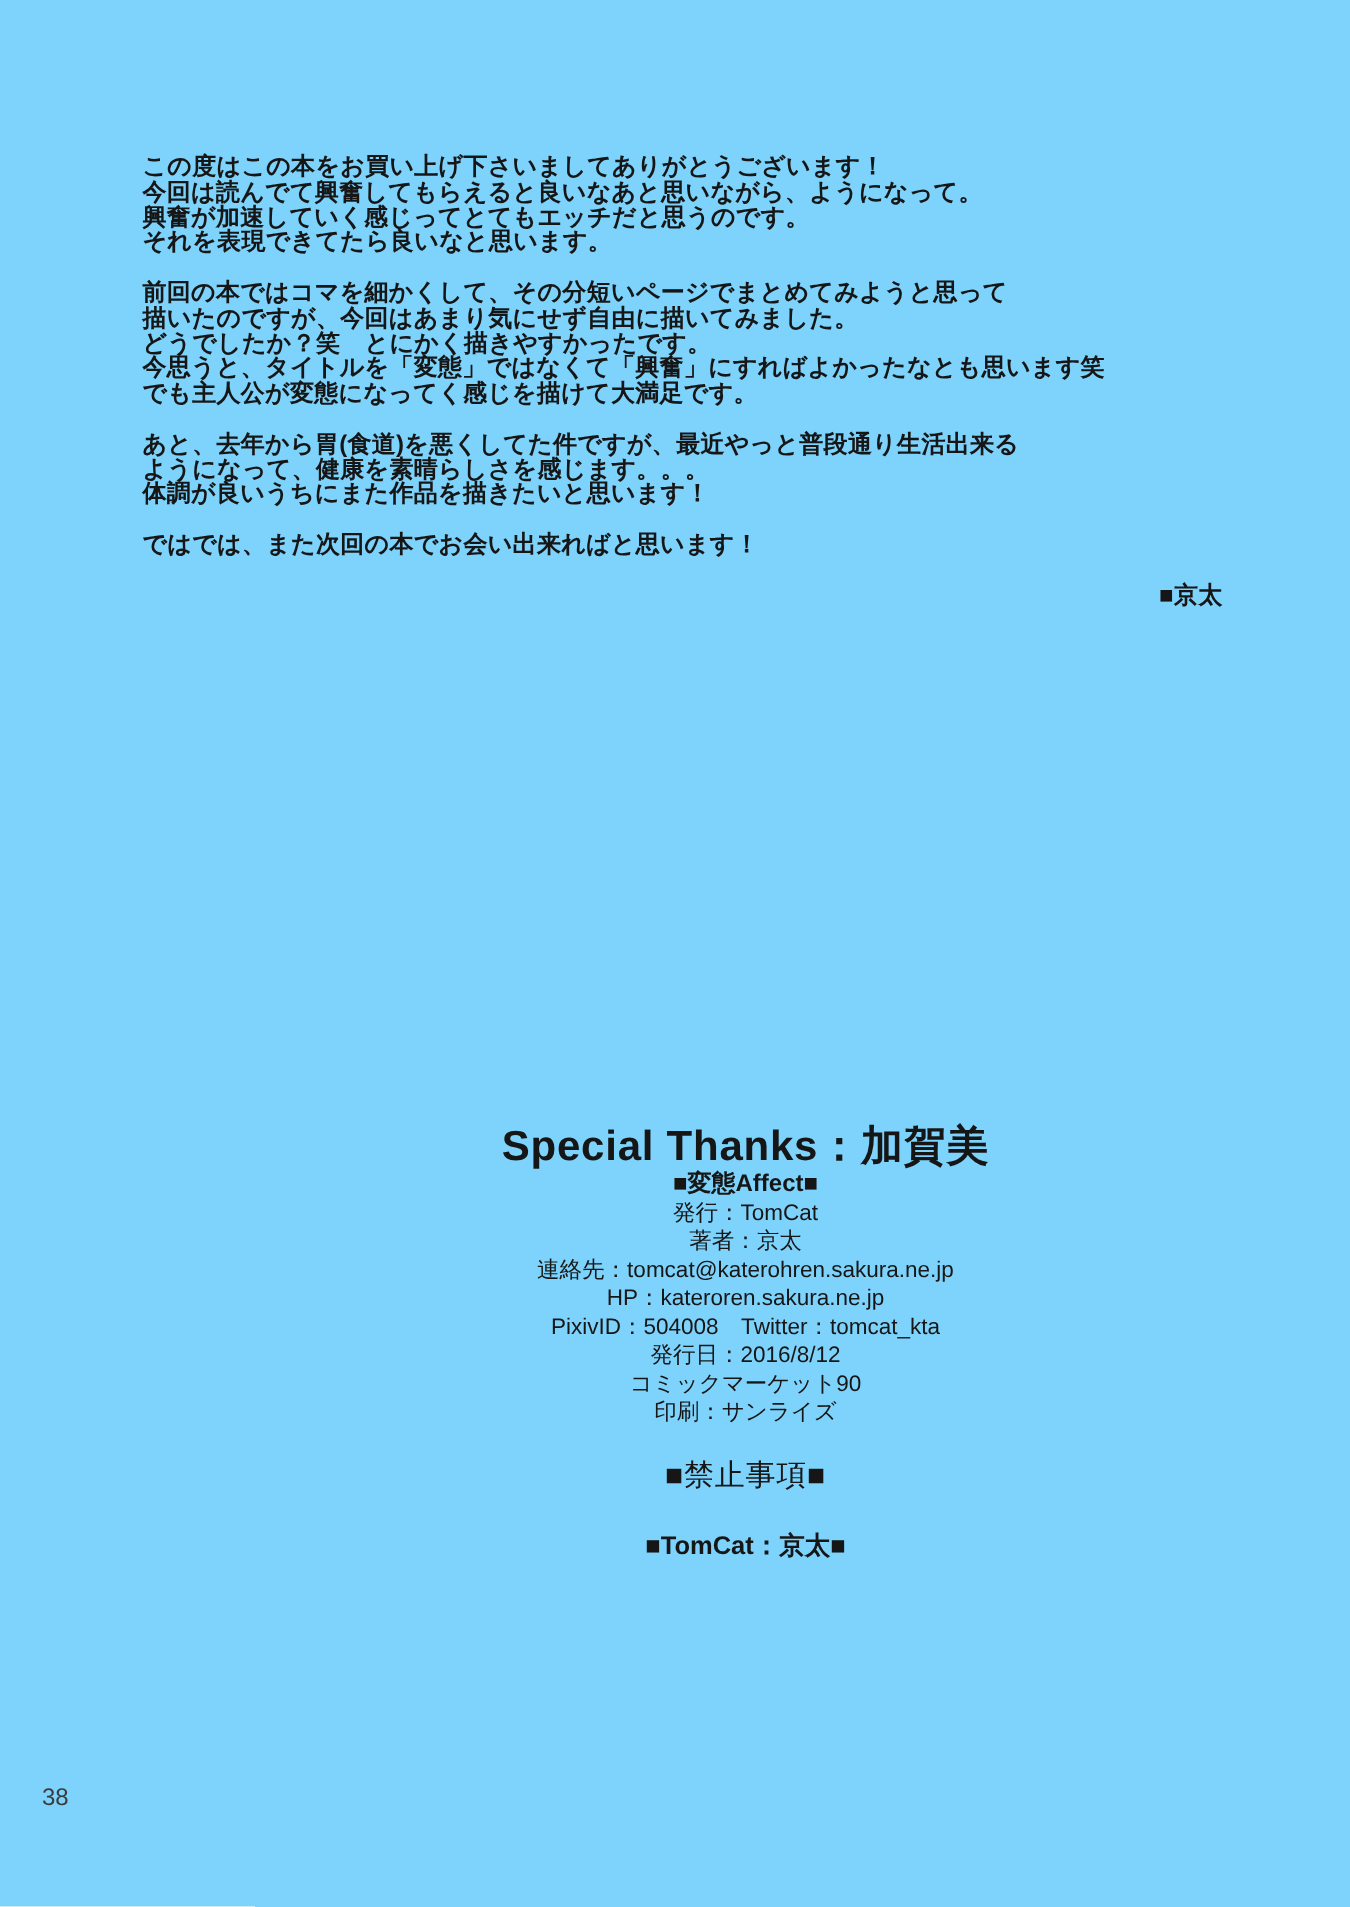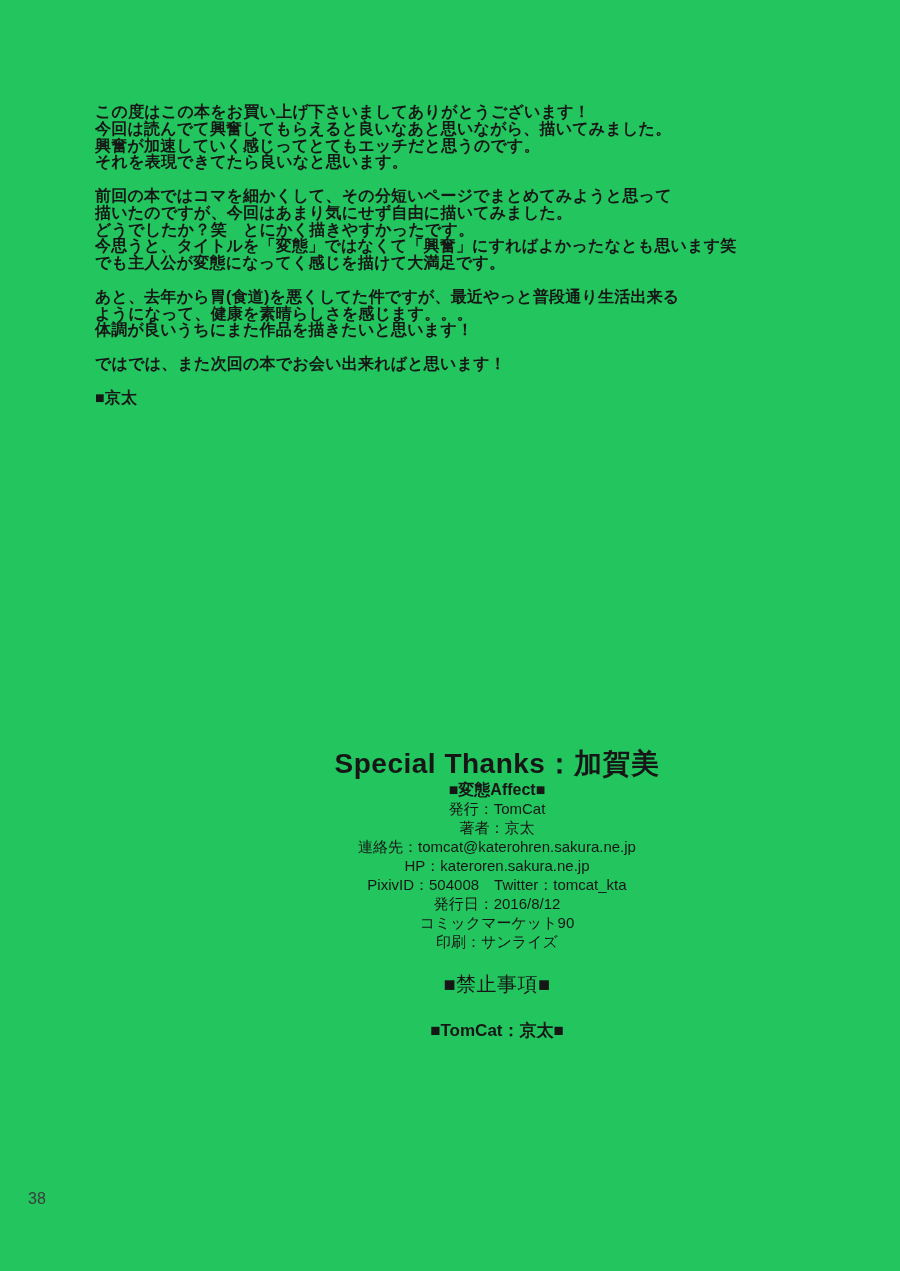--- a/index.html
+++ b/index.html
@@ -4,40 +4,40 @@
 <style>
   html, body {
     margin: 0;
     padding: 0;
     background: #ffffff;
   }
   .page {
     position: relative;
     width: 900px;
     height: 1271px;
-    background: #22c55e;
+    background: #7dd3fc;
     color: #161616;
     font-family: "Liberation Sans", "DejaVu Sans", sans-serif;
     overflow: hidden;
   }
 
   
   .letter {
     position: absolute;
     left: 95px;
     top: 104px;
     width: 720px;
     font-weight: 700;
     font-size: 16px;
     line-height: 16.8px;
     letter-spacing: 0.2px;
     white-space: nowrap;
   }
   .letter .para { margin: 0 0 16.8px 0; }
-  .letter .signature { margin-top: 13px; }
+  .letter .signature { margin-top: 13px; text-align: right; }
 
   
   .bottom {
     position: absolute;
     top: 748px;
     left: 0;
     width: 900px;
     text-align: center;
     padding-left: 47px;
   }
@@ -85,21 +85,21 @@
   }
 </style>
 </head>
 <body>
 
 <div class="page">
 
   <div class="letter">
     <div class="para">
         <div>この度はこの本をお買い上げ下さいましてありがとうございます！</div>
-        <div>今回は読んでて興奮してもらえると良いなあと思いながら、描いてみました。</div>
+        <div>今回は読んでて興奮してもらえると良いなあと思いながら、ようになって。</div>
         <div>興奮が加速していく感じってとてもエッチだと思うのです。</div>
         <div>それを表現できてたら良いなと思います。</div>
       </div>
     <div class="para">
         <div>前回の本ではコマを細かくして、その分短いページでまとめてみようと思って</div>
         <div>描いたのですが、今回はあまり気にせず自由に描いてみました。</div>
         <div>どうでしたか？笑　とにかく描きやすかったです。</div>
         <div>今思うと、タイトルを「変態」ではなくて「興奮」にすればよかったなとも思います笑</div>
         <div>でも主人公が変態になってく感じを描けて大満足です。</div>
       </div>

